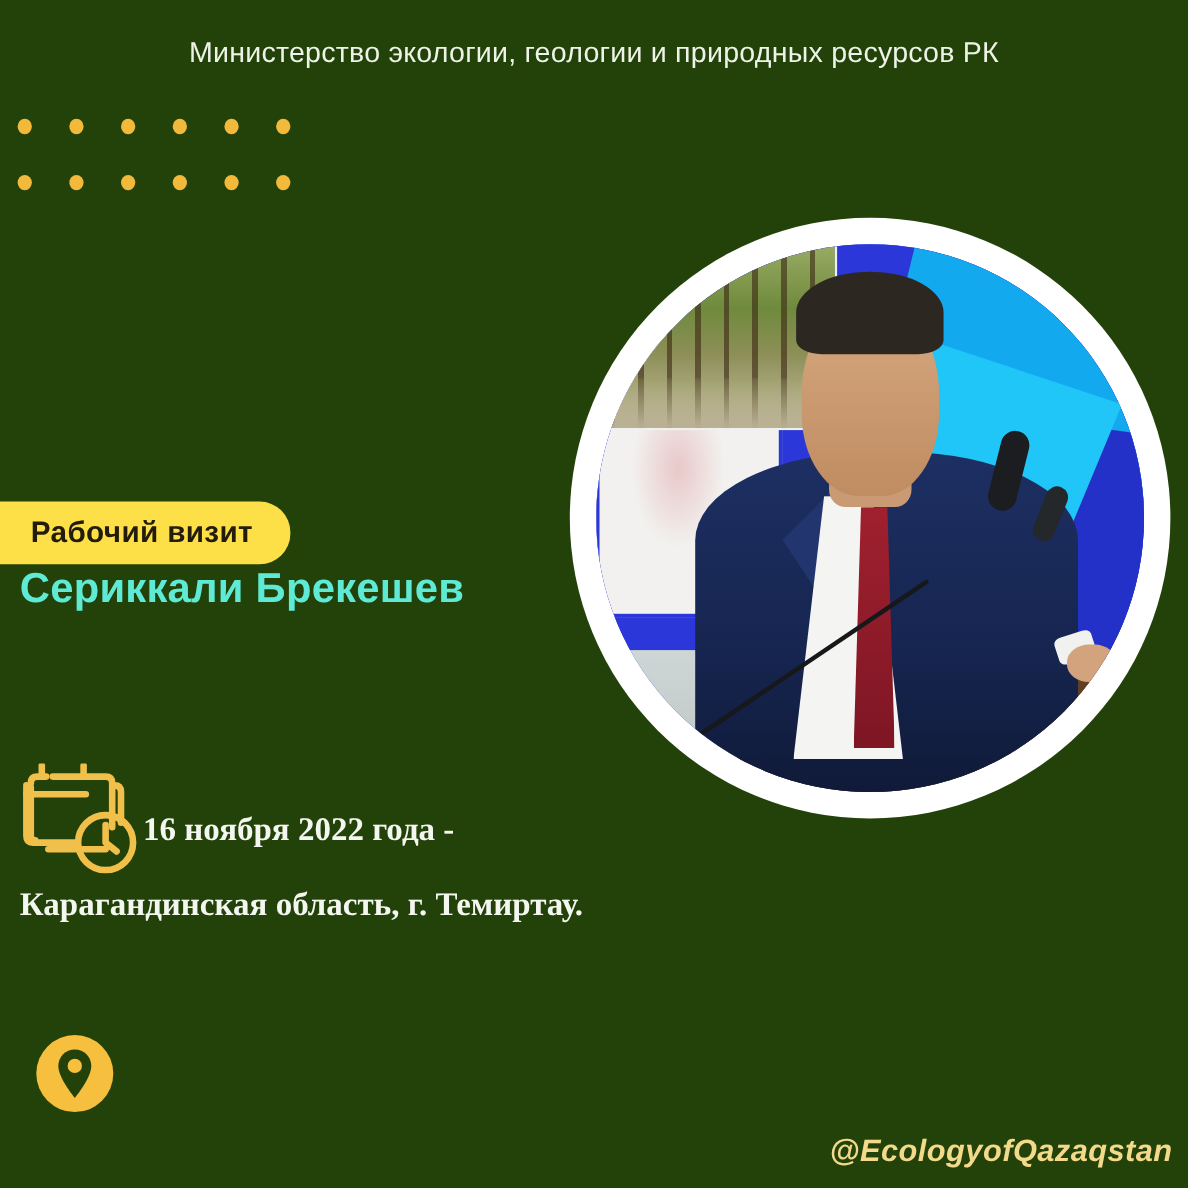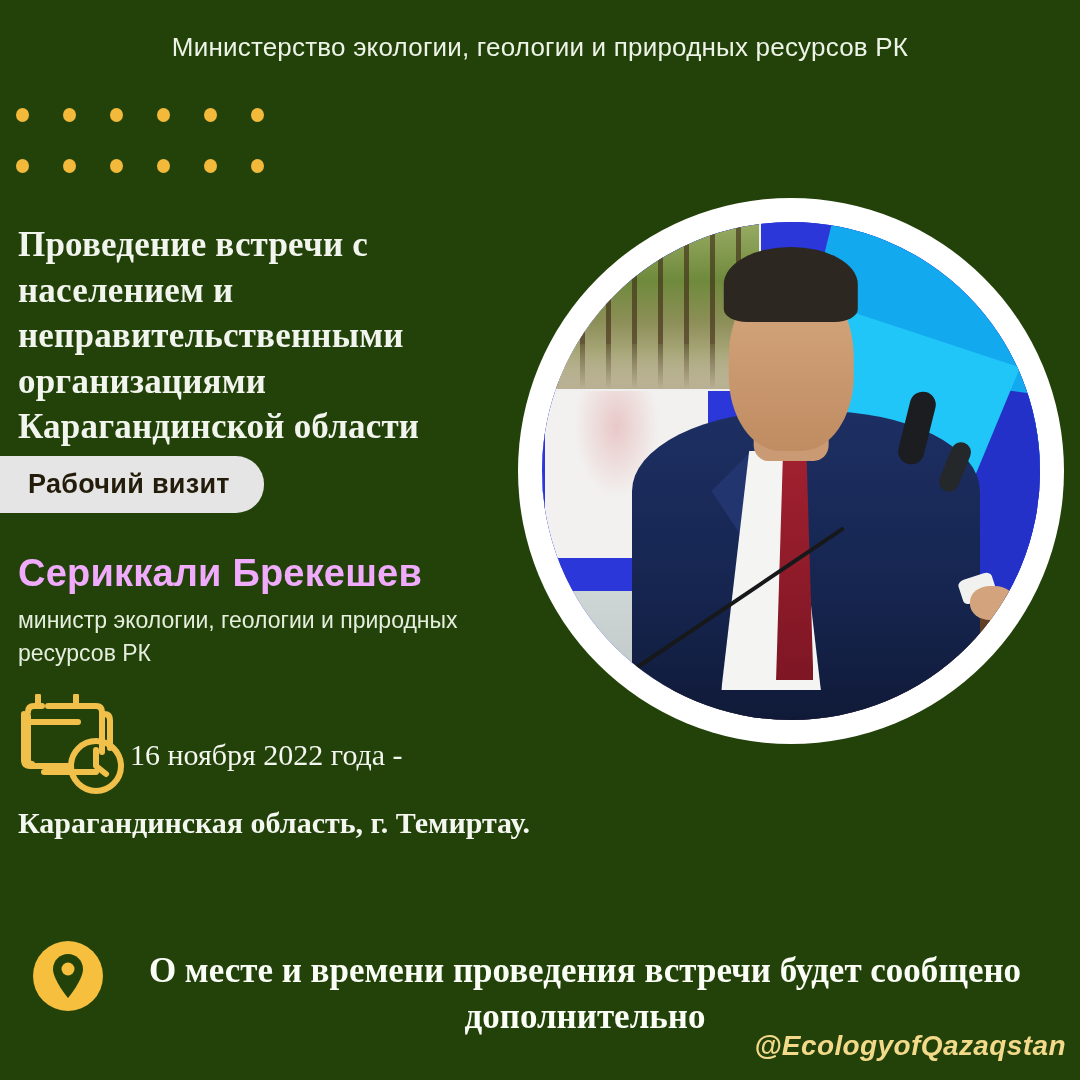--- a/index.html
+++ b/index.html
@@ -218,37 +218,37 @@
     line-height:1.30;
     color:#f2f4ee;
     letter-spacing:.2px;
     z-index:4;
   }
 
   .badge {
     position:absolute;
     left:0; top:456px;
     padding:13px 34px 13px 28px;
-    background:#e5e5e5;
+    background:#fde047;
     border-radius:0 28px 28px 0;
     color:#241c0a;
     font-family:"Liberation Sans", sans-serif;
     font-weight:700;
     font-size:27px;
     letter-spacing:.3px;
     z-index:4;
   }
 
   .person-name {
     position:absolute;
-    left:18px; top:552px;
+    left:18px; top:514px;
     font-family:"Liberation Sans", sans-serif;
     font-weight:700;
     font-size:38px;
-    color:#f0abfc;
+    color:#5eead4;
     letter-spacing:.2px;
     z-index:4;
   }
 
   .person-role {
     position:absolute;
     left:18px; top:604px;
     width:540px;
     font-family:"Liberation Sans", sans-serif;
     font-weight:400;
@@ -263,21 +263,21 @@
     position:absolute;
     left:18px; top:694px;
     width:110px; height:100px;
     z-index:4;
   }
 
   .date-line {
     position:absolute;
     left:130px; top:738px;
     font-family:"Liberation Serif", serif;
-    font-weight:400;
+    font-weight:700;
     font-size:30px;
     color:#f4f6f0;
     z-index:4;
   }
 
   .place-line {
     position:absolute;
     left:18px; top:806px;
     font-family:"Liberation Serif", serif;
     font-weight:700;
@@ -364,26 +364,24 @@
         <div class="hair"></div>
         <div class="mic-head"></div>
         <div class="mic-head2"></div>
         <div class="mic-stand"></div>
         <div class="cuff"></div>
         <div class="hand"></div>
       </div>
     </div>
   </div>
 
-  <div class="title">Проведение встречи с населением и неправительственными организациями Карагандинской области</div>
 
   <div class="badge">Рабочий визит</div>
 
   <div class="person-name">Сериккали Брекешев</div>
-  <div class="person-role">министр  экологии, геологии и природных ресурсов РК</div>
 
   <div class="cal-icon">
     <svg viewBox="0 0 110 100" width="110" height="100" fill="none" stroke="#f0c04a" stroke-width="6" stroke-linecap="round" stroke-linejoin="round">
       <path d="M20 12 L20 2"></path>
       <path d="M58 12 L58 2"></path>
       <path d="M30 12 L78 12 Q84 12 84 18 L84 58"></path>
       <path d="M26 78 L78 78"></path>
       <path d="M86 20 Q92 20 92 26 L92 54"></path>
       <path d="M10 18 Q10 12 16 12 L24 12"></path>
       <path d="M6 20 L6 66 Q6 72 12 72 L52 72"></path>
@@ -399,20 +397,16 @@
   <div class="place-line">Карагандинская область, г. Темиртау.</div>
 
   <div class="pin-icon">
     <svg viewBox="0 0 72 72" width="72" height="72">
       <circle cx="36" cy="36" r="35" fill="#f6bf3e"></circle>
       <path d="M36 14c-8.3 0-15 6.7-15 15 0 11 15 29 15 29s15-18 15-29c0-8.3-6.7-15-15-15z" fill="#234209"></path>
       <circle cx="36" cy="29" r="6.5" fill="#f6bf3e"></circle>
     </svg>
   </div>
 
-  <div class="footer-note">
-    <span>О месте и времени проведения встречи будет сообщено</span>
-    <span>дополнительно</span>
-  </div>
 
   <div class="handle">@EcologyofQazaqstan</div>
 
 </div>
 
 </body></html>

